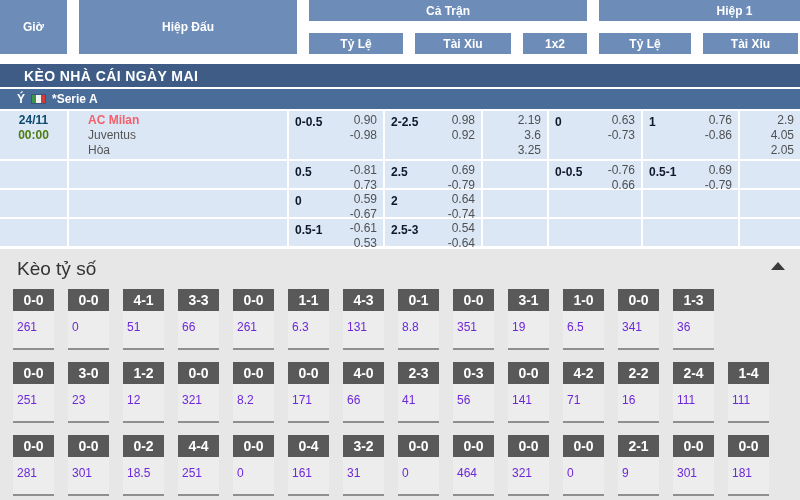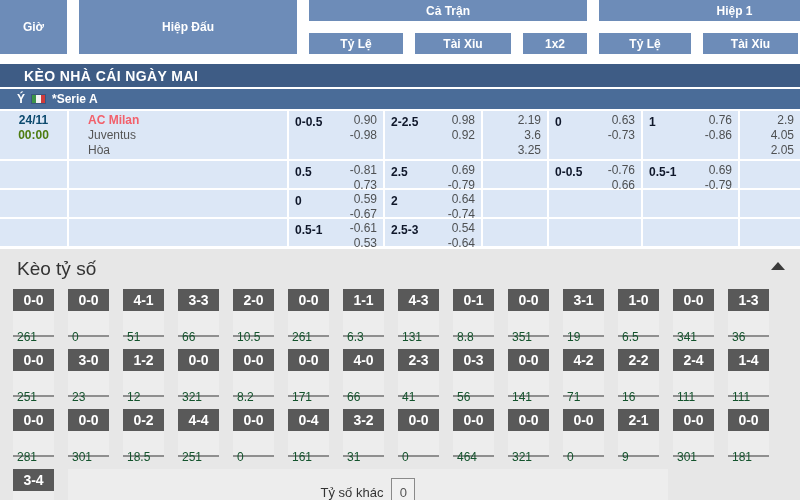--- a/index.html
+++ b/index.html
@@ -66,22 +66,22 @@
     border-bottom: 8px solid #3b3b3b;
   }
   .srows { margin-top: 9px; padding-left: 13px; }
   .srow { display: flex; gap: 14px; margin-bottom: 12px; }
   .sbox { width: 41px; }
   .shead {
     height: 22px; background: #595959; color: #fff; font-weight: bold; font-size: 14px;
     display: flex; align-items: center; justify-content: center;
   }
   .sval {
-    height: 26px; background: #ededed; border-bottom: 2px solid #8f8f8f;
-    color: #14532d; font-size: 12px; padding: 19px 0 0 4px;
+    height: 39px; background: #ededed; border-bottom: 2px solid #8f8f8f;
+    color: #6d28d9; font-size: 12px; padding: 9px 0 0 4px;
   }
   .lastrow { display: flex; gap: 14px; }
   .other {
     width: 600px; height: 50px; background: #ededed; border-bottom: 4px solid #000000;
     display: flex; align-items: center; justify-content: center; gap: 8px;
     font-size: 13px; color: #333;
   }
   .obox {
     width: 24px; height: 28px; border: 1px solid #8a8a8a; background: #f1f1f1;
     display: flex; align-items: center; justify-content: center; color: #555; font-size: 13px;
@@ -263,24 +263,20 @@
         </div>
         <div class="sbox">
           <div class="shead">4-1</div>
           <div class="sval">51</div>
         </div>
         <div class="sbox">
           <div class="shead">3-3</div>
           <div class="sval">66</div>
         </div>
         <div class="sbox">
-          <div class="shead">2-0</div>
-          <div class="sval">10.5</div>
-        </div>
-        <div class="sbox">
           <div class="shead">0-0</div>
           <div class="sval">261</div>
         </div>
         <div class="sbox">
           <div class="shead">1-1</div>
           <div class="sval">6.3</div>
         </div>
         <div class="sbox">
           <div class="shead">4-3</div>
           <div class="sval">131</div>

